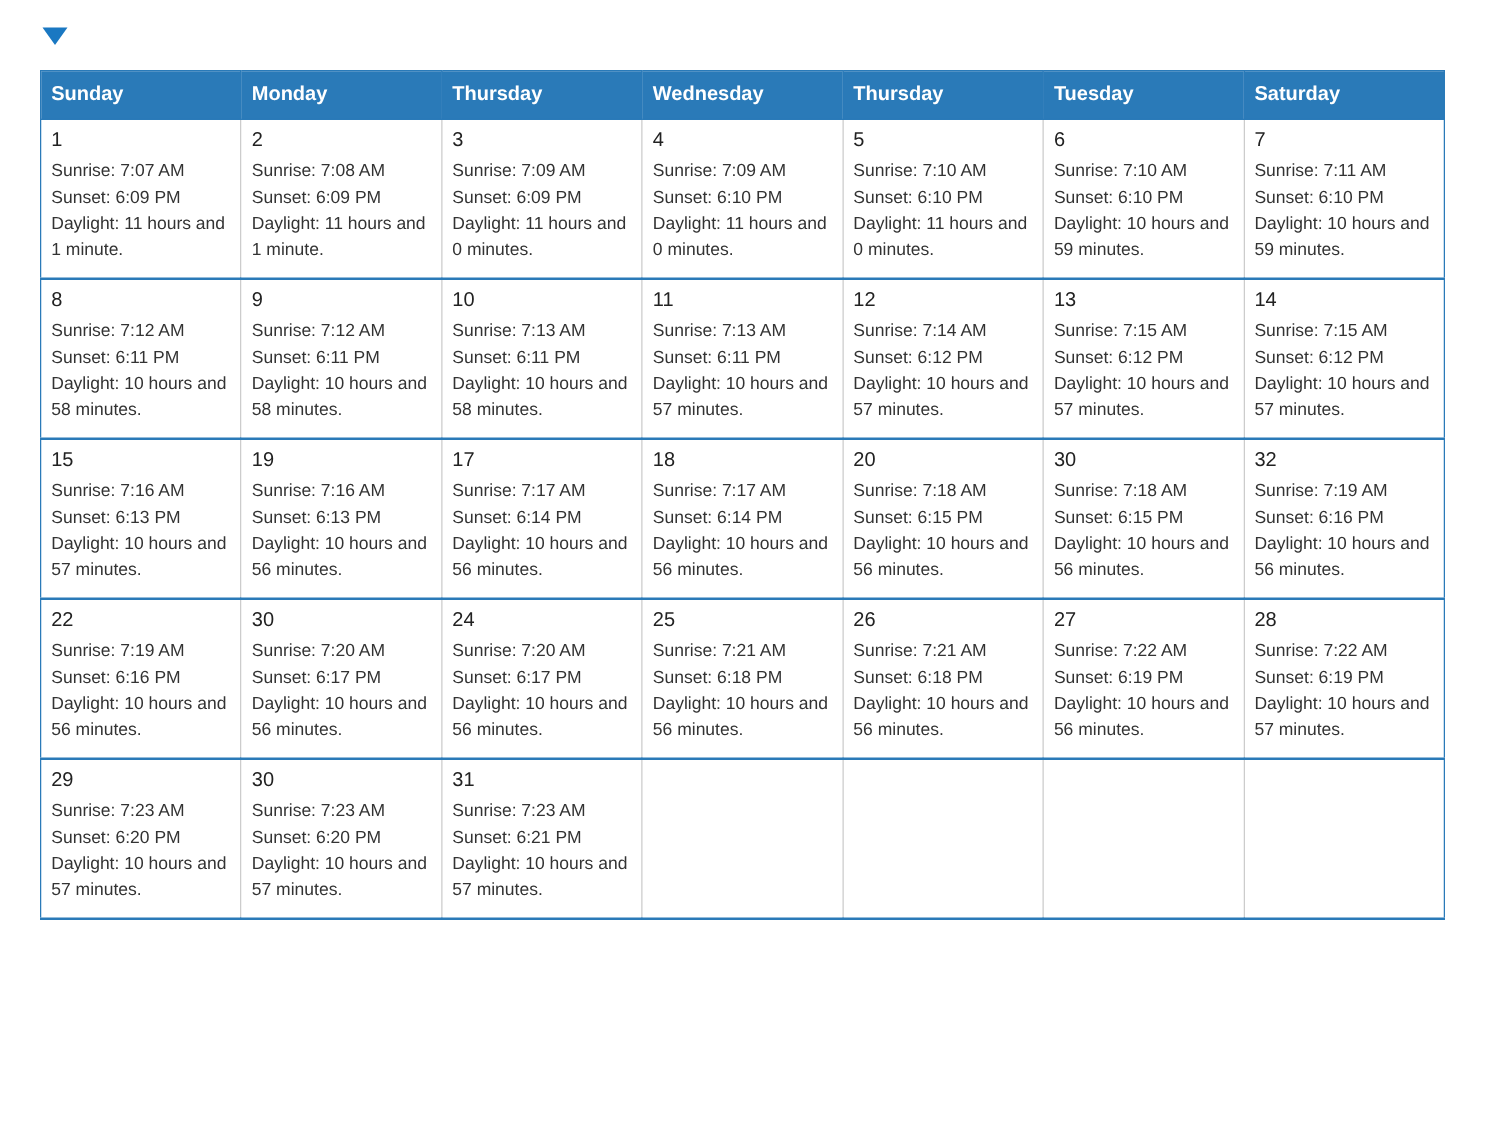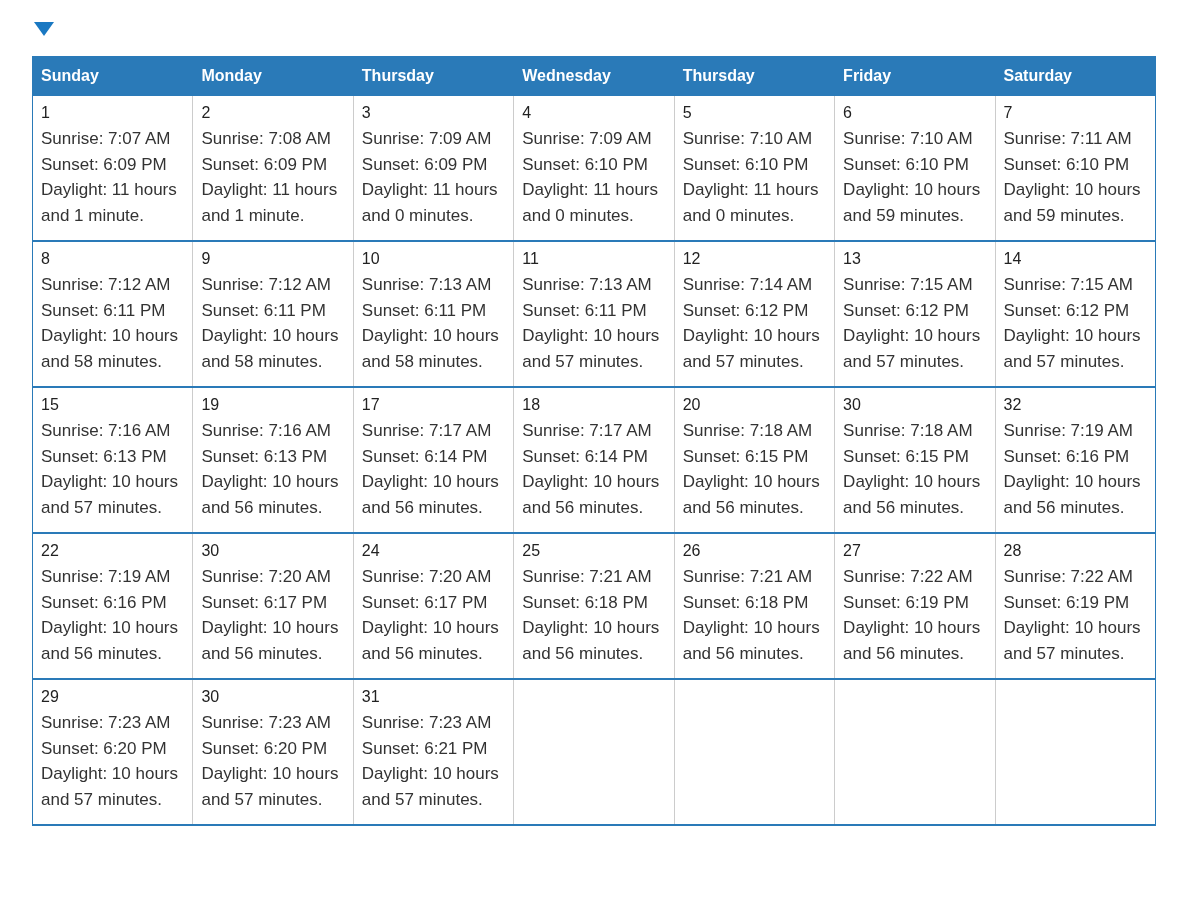--- a/index.html
+++ b/index.html
@@ -98,21 +98,21 @@
       border-right: 1px solid #2a7ab8;
     }
     .day-number {
       font-size: 16px;
       font-weight: normal;
       color: #222;
       display: block;
       margin-bottom: 4px;
     }
     .day-info {
-      font-size: 17px;
+      font-size: 14px;
       color: #333;
       line-height: 1.5;
     }
     .empty-cell {
       background: #fff;
     }
   </style>
 </head>
 <body>
 
@@ -133,21 +133,21 @@
 </div>
 
 <table>
   <thead>
     <tr>
     <th>Sunday</th>
         <th>Monday</th>
         <th>Thursday</th>
         <th>Wednesday</th>
         <th>Thursday</th>
-        <th>Friday</th>
+        <th>Tuesday</th>
         <th>Saturday</th>
       </tr>
   </thead>
   <tbody id="calendar-body">
   <tr>
         <td>
         <span class="day-number">1</span>
         <div class="day-info">Sunrise: 7:07 AM<br>Sunset: 6:09 PM<br>Daylight: 11 hours and 1 minute.</div>
       </td>
         <td>

